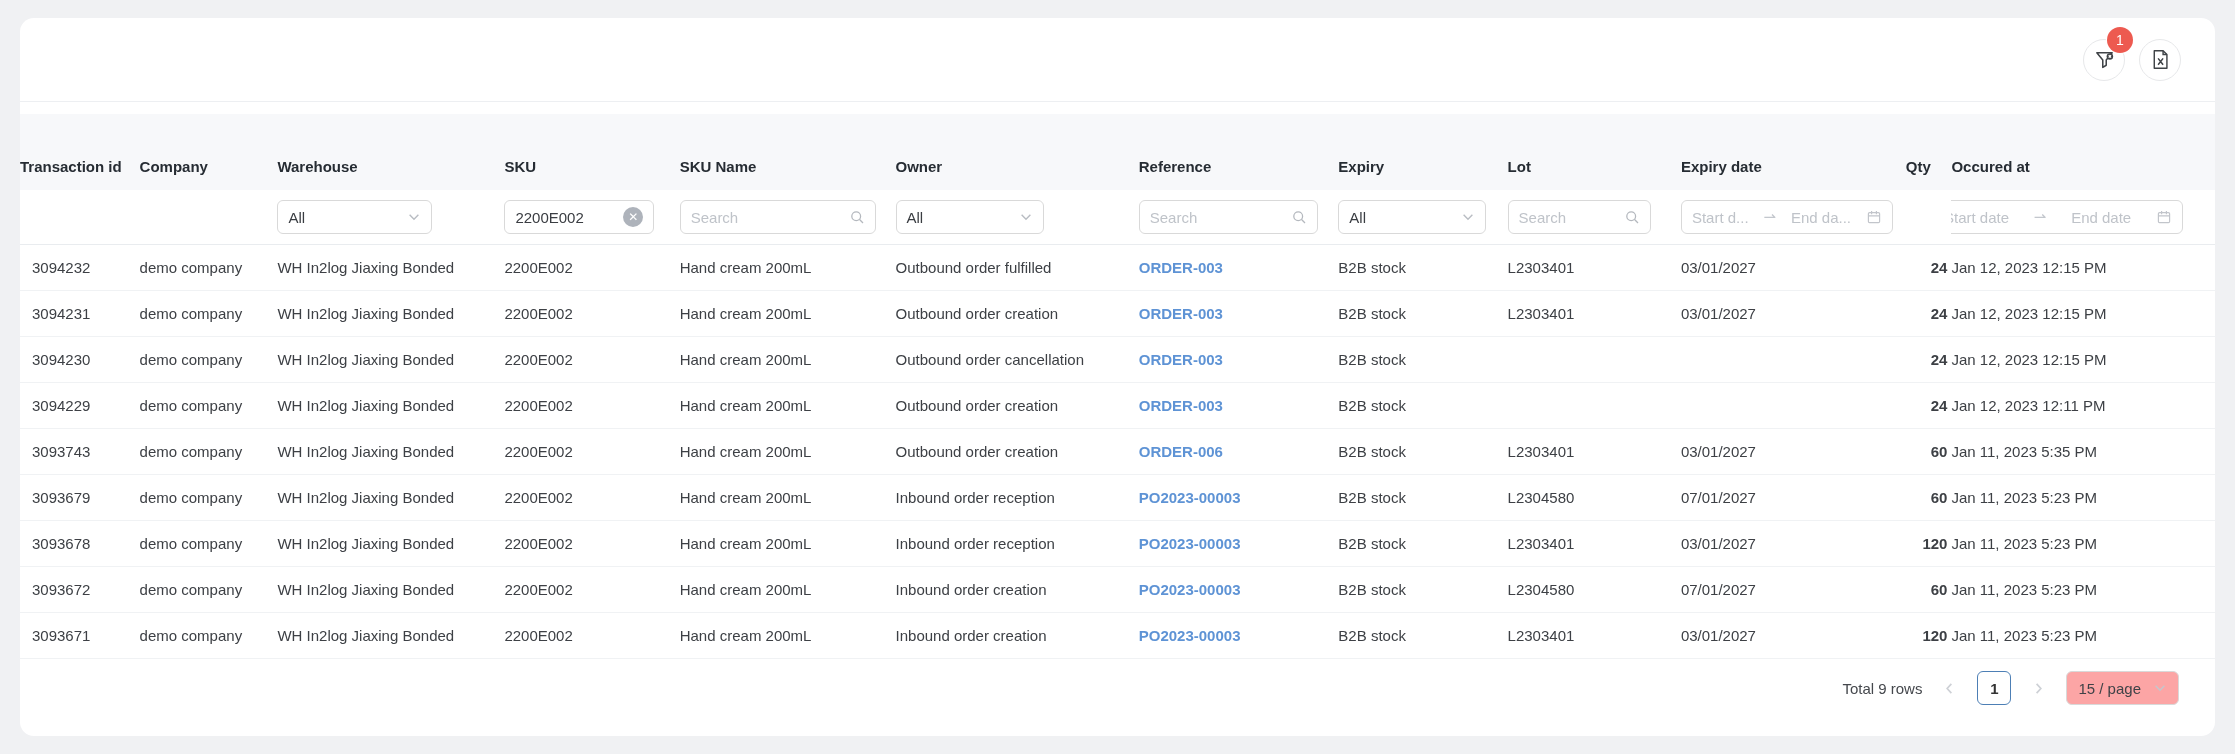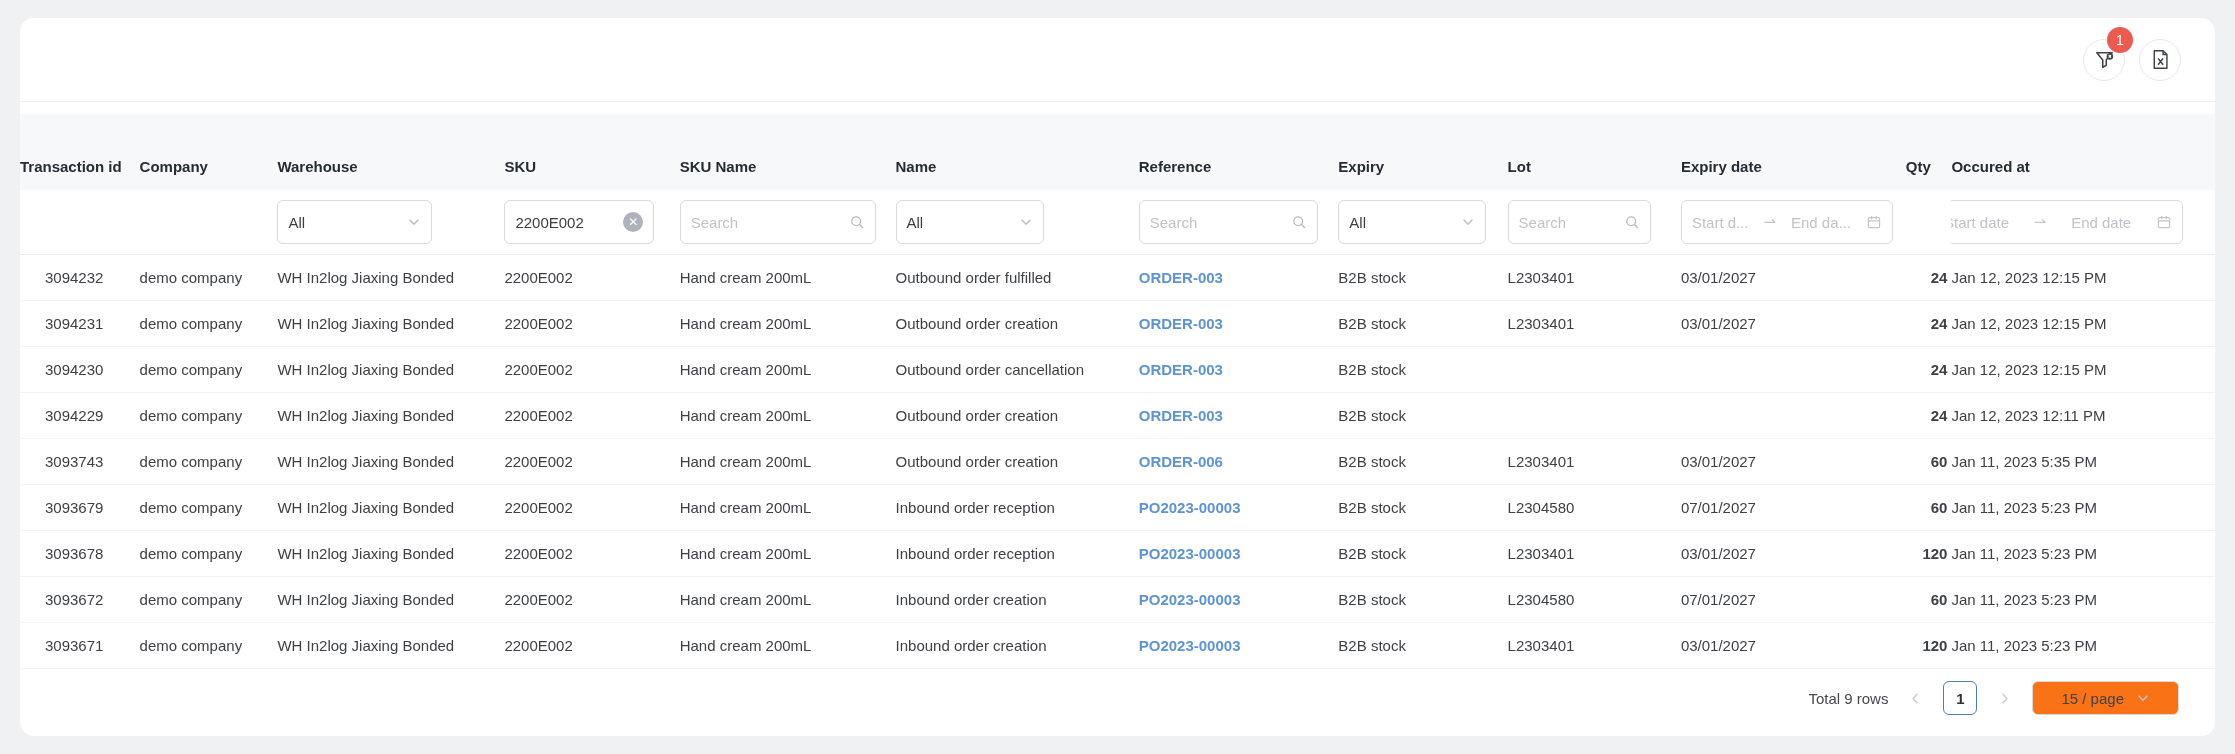--- a/index.html
+++ b/index.html
@@ -34,32 +34,32 @@
   }
 
   
   .table-wrap { padding-top:12px; flex:none; }
   table { width:100%; border-collapse:collapse; table-layout:fixed; font-size:15px; }
   th, td { overflow:hidden; white-space:nowrap; text-overflow:ellipsis; }
   thead .head-row th {
     background:#f7f8fa; text-align:left; font-weight:600; color:#262c33;
     vertical-align:bottom; padding:14px 8px 15px 0; height:76px;
   }
-  th:first-child, td:first-child { padding-left:25px; }
+  th:first-child, td:first-child { padding-left:12px; }
   th.col-qty, td.col-qty { text-align:right; padding-right:4px;font-weight:bold; }
   .filter-row td { padding:10px 8px 10px 0; border-bottom:1px solid #e9ecef; height:54px; }
   tbody td {
     padding:12px 8px 12px 0; border-bottom:1px solid #f0f2f4;
     color:#3d4045; height:46px;
   }
   .ref-link { color:var(--link,#5e93d5); text-decoration:none; cursor:pointer;font-weight:bold; }
 
   
   .ctl {
-    height:44px; border:1px solid #d9d9d9; border-radius:6px; background:#fff;
+    height:34px; border:1px solid #d9d9d9; border-radius:6px; background:#fff;
     display:inline-flex; align-items:center; gap:6px; padding:0 10px;
     font-size:15px; color:#3a3d42; vertical-align:middle; cursor:text;
   }
   .ctl.select { cursor:pointer; justify-content:space-between; }
   .ctl .ph { color:#bfc3c9; }
   .ctl svg { flex:none; }
   .w-wh  { width:155px; }
   .w-sku { width:150px; justify-content:space-between; }
   .w-skuname { width:196px; justify-content:space-between; }
   .w-type { width:148px; }
@@ -80,22 +80,22 @@
     display:flex; align-items:center; justify-content:flex-end; gap:20px;
     padding:12px 36px 0 0; font-size:15px; color:#45484d;
   }
   .page-nav { background:none; border:none; display:flex; align-items:center; cursor:default; }
   .page-num {
     width:34px; height:34px; border:1px solid #4d7fb5; border-radius:6px;
     background:#fff; color:#333; font-weight:600; font-size:15px;
     display:flex; align-items:center; justify-content:center; cursor:pointer;
   }
   .page-size {
-    height:34px; border:1px solid #d9d9d9; border-radius:6px; background:#f97316;
-    padding:0 28px; display:flex; align-items:center; gap:12px;
+    height:34px; border:1px solid #d9d9d9; border-radius:6px; background:#fca5a5;
+    padding:0 11px; display:flex; align-items:center; gap:12px;
     color:#3f4247; cursor:pointer;
   }
 </style>
 </head>
 <body>
 
 <div class="canvas">
   <div class="card">
 
     <div class="toolbar">
@@ -136,21 +136,21 @@
             <col style="width:45px">
             <col style="width:260px">
         </colgroup>
         <thead>
           <tr class="head-row">
             <th>Transaction id</th>
             <th>Company</th>
             <th>Warehouse</th>
             <th>SKU</th>
             <th>SKU Name</th>
-            <th>Name</th>
+            <th>Owner</th>
             <th>Reference</th>
             <th>Expiry</th>
             <th>Lot</th>
             <th>Expiry date</th>
             <th class="col-qty">Qty</th>
             <th>Occured at</th>
           </tr>
           <tr class="filter-row">
             <td></td>
             <td></td>

